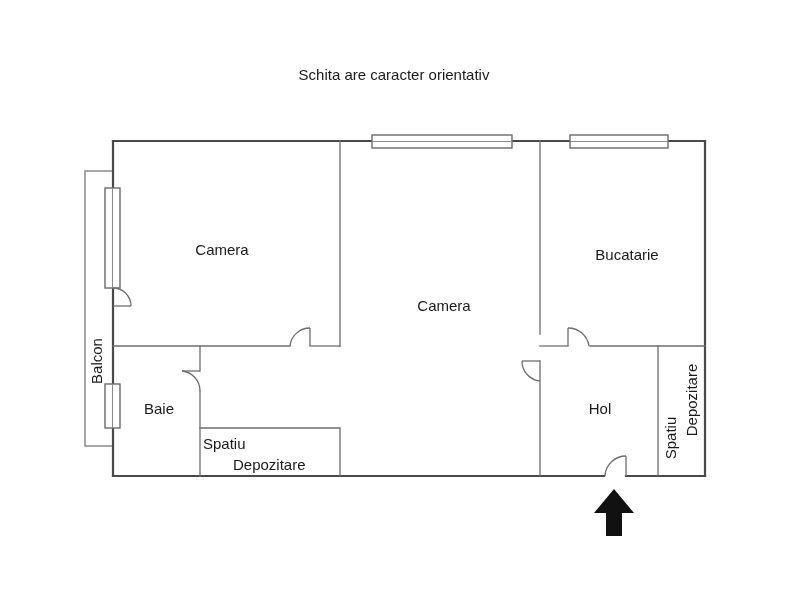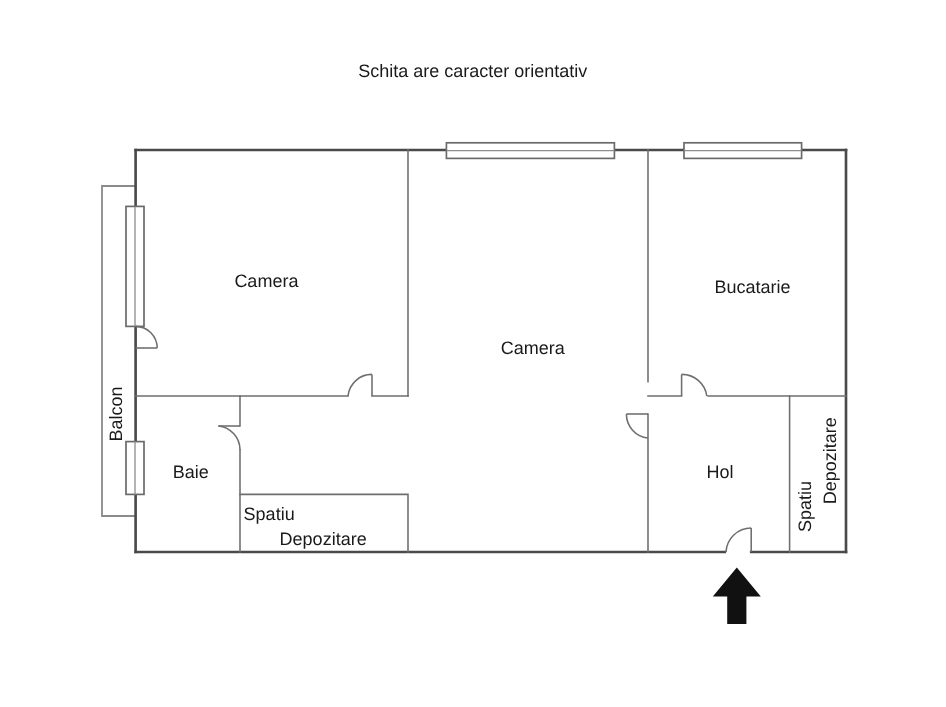--- a/index.html
+++ b/index.html
@@ -10,21 +10,21 @@
   body {
     width: 788px;
     height: 589px;
     position: relative;
     font-family: "Liberation Sans", sans-serif;
     overflow: hidden;
   }
   #floorplan-root {
     position: absolute;
     left: 0;
-    top: 0;
+    top: 16px;
     width: 788px;
     height: 573px;
   }
   svg.plan {
     display: block;
     width: 788px;
     height: 589px;
   }
   .title-text {
     font-family: "Liberation Sans", sans-serif;

